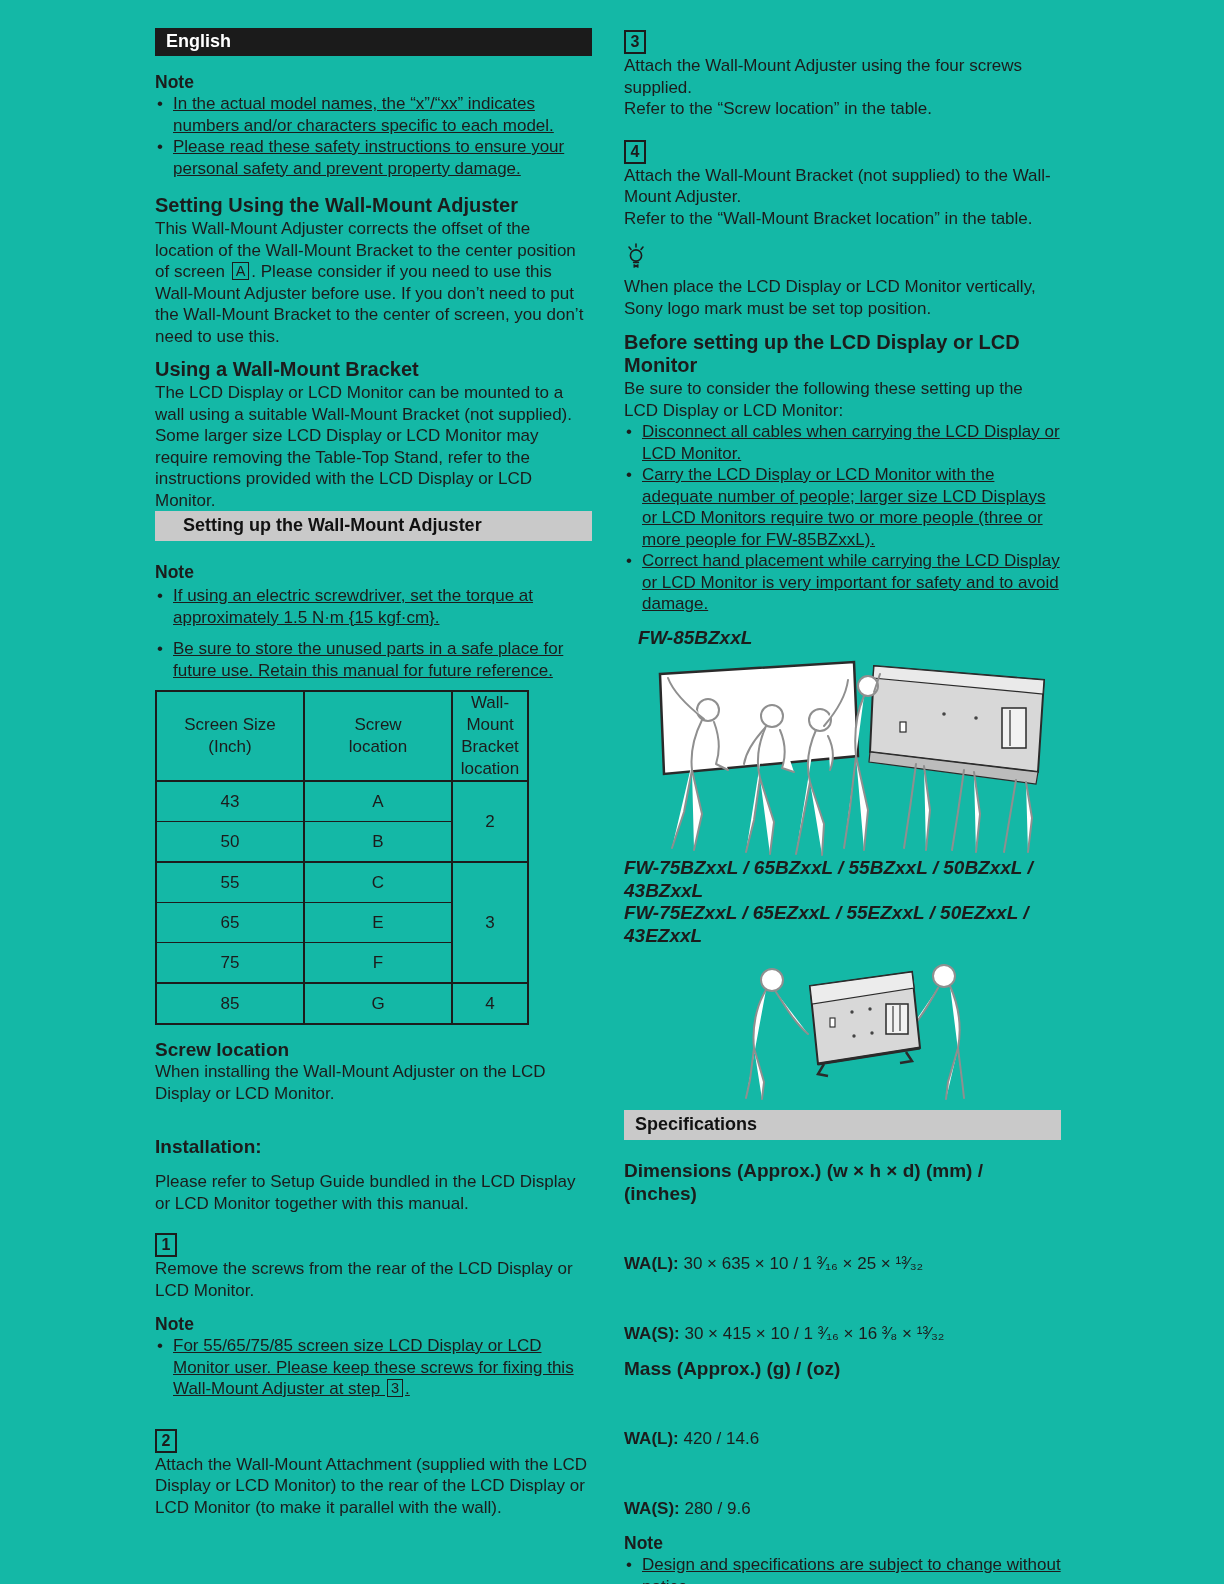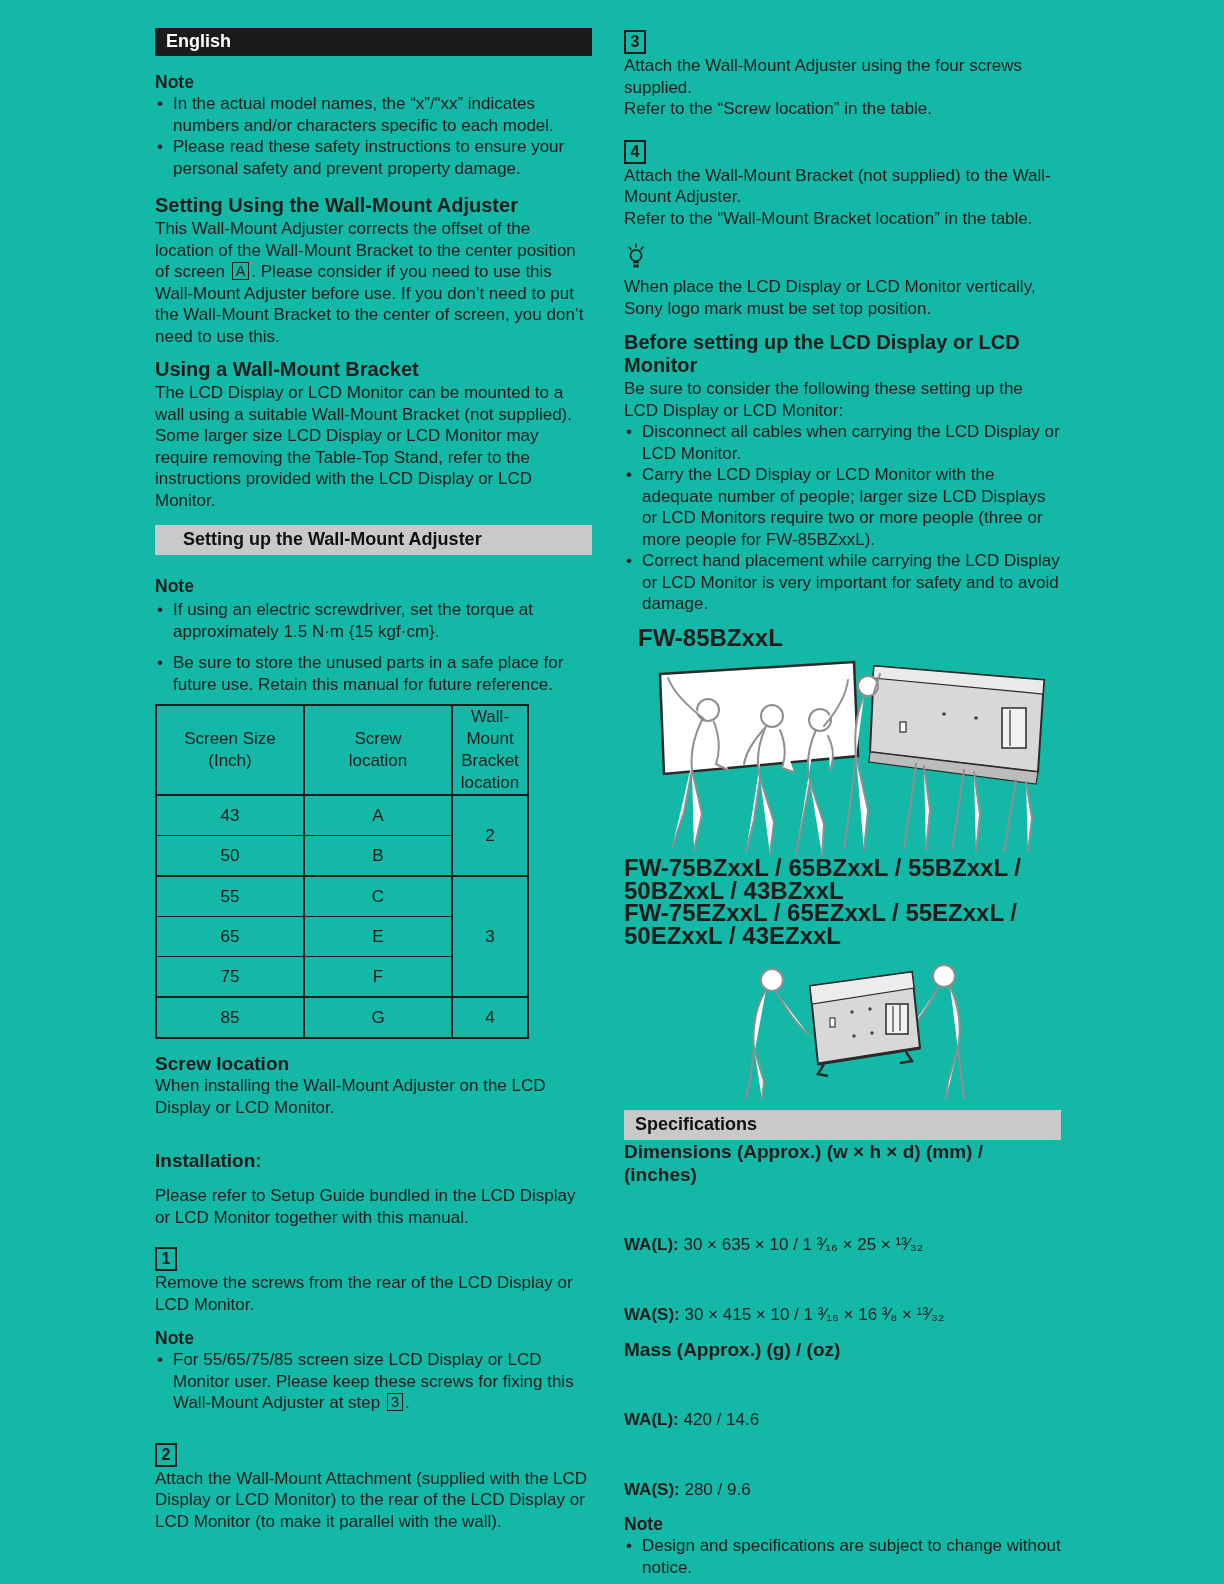--- a/index.html
+++ b/index.html
@@ -28,21 +28,21 @@
   }
   .body-text{font-size:17px;line-height:21.5px;margin:0;}
   h2.sec{font-size:20px;line-height:23px;font-weight:bold;margin:12px 0 1px 0;}
   h3.sub{font-size:19px;line-height:22px;font-weight:bold;margin:0;}
   h4.note-h{font-size:17.5px;line-height:21px;font-weight:bold;margin:0;}
 
   ul.blist{list-style:none;margin:0;padding:0;}
   ul.blist li{
     position:relative;
     padding-left:18px;
-    font-size:17px;line-height:21.5px;
+    font-size:17px;line-height:21.5px;text-decoration:underline;
   }
   ul.blist li::before{
     content:"•";
     position:absolute;left:2px;top:0;
     font-size:17px;
   }
   ul.blist.spaced li + li{margin-top:10px;}
 
   .inline-box{
     display:inline-block;
@@ -75,21 +75,21 @@
     line-height:22px;
     padding:0;
   }
   table.loc{border:2.5px solid #1c1c1c;}
   table.loc th{height:86px;border-bottom-width:2.5px;}
   table.loc td{height:39px;}
   table.loc tr.gstart td{border-top-width:2.5px;}
 
   .spec-label{font-weight:bold;}
   .spec-line{font-size:17px;line-height:23px;margin-top:47px;}
-  .models{font-size:24px;line-height:22.5px;font-weight:bold;margin:0;}
+  .models{font-size:19px;line-height:22.5px;font-weight:bold;margin:0;font-style:italic;}
   .fig{display:block;}
 </style>
 </head>
 <body>
 
 <div class="page">
 
   <div class="col col-left">
 
     <div class="lang-banner">
@@ -101,21 +101,21 @@
       <li>In the actual model names, the “x”/“xx” indicates numbers and/or characters specific to each model.</li>
       <li>Please read these safety instructions to ensure your personal safety and prevent property damage.</li>
     </ul>
 
     <h2 class="sec" style="margin-top:15px;">Setting Using the Wall-Mount Adjuster</h2>
     <p class="body-text"><span>This Wall-Mount Adjuster corrects the offset of the location of the Wall-Mount Bracket to the center position of screen </span><span class="inline-box">A</span><span>. Please consider if you need to use this Wall-Mount Adjuster before use. If you don’t need to put the Wall-Mount Bracket to the center of screen, you don’t need to use this.</span></p>
 
     <h2 class="sec" style="margin-top:11px;">Using a Wall-Mount Bracket</h2>
     <p class="body-text">The LCD Display or LCD Monitor can be mounted to a wall using a suitable Wall-Mount Bracket (not supplied). Some larger size LCD Display or LCD Monitor may require removing the Table-Top Stand, refer to the instructions provided with the LCD Display or LCD Monitor.</p>
 
-    <div class="gray-banner" style="margin-top:14px;padding-left:28px;">Setting up the Wall-Mount Adjuster</div>
+    <div class="gray-banner" style="padding-left:28px;">Setting up the Wall-Mount Adjuster</div>
 
     <h4 class="note-h" style="margin-top:21px;">Note</h4>
     <ul class="blist spaced" style="margin-top:2px;">
       <li>If using an electric screwdriver, set the torque at approximately 1.5 N·m {15 kgf·cm}.</li>
       <li>Be sure to store the unused parts in a safe place for future use. Retain this manual for future reference.</li>
     </ul>
 
     <table class="loc">
       <thead>
         <tr>
@@ -276,21 +276,21 @@
       <circle cx="246" cy="57" r="1.7" fill="#444"></circle>
       <circle cx="230" cy="84" r="1.7" fill="#444"></circle>
       <circle cx="248" cy="81" r="1.7" fill="#444"></circle>
       <rect x="206" y="66" width="5" height="9" fill="#ffffff" stroke="#2a2a2a" stroke-width="1.1"></rect>
       <path d="M194 112 L296 96" stroke="#2a2a2a" stroke-width="3" fill="none"></path>
       <path d="M200 112 l-6 10 l10 2 M282 100 l6 9 l-12 2" stroke="#2a2a2a" stroke-width="2.5" fill="none"></path>
     </svg>
 
     <div class="gray-banner" style="margin-top:8px;">Specifications</div>
 
-    <h3 class="sub" style="line-height:23px;">Dimensions (Approx.) (w × h × d) (mm) / (inches)</h3>
+    <h3 class="sub" style="margin-top:19px;line-height:23px;">Dimensions (Approx.) (w × h × d) (mm) / (inches)</h3>
     <div class="spec-line"><span class="spec-label">WA(L):</span><span> 30 × 635 × 10 / 1 ³⁄₁₆ × 25 × ¹³⁄₃₂</span></div>
     <div class="spec-line"><span class="spec-label">WA(S):</span><span> 30 × 415 × 10 / 1 ³⁄₁₆ × 16 ³⁄₈ × ¹³⁄₃₂</span></div>
 
     <h3 class="sub" style="margin-top:13px;">Mass (Approx.) (g) / (oz)</h3>
     <div class="spec-line"><span class="spec-label">WA(L):</span><span> 420 / 14.6</span></div>
     <div class="spec-line"><span class="spec-label">WA(S):</span><span> 280 / 9.6</span></div>
 
     <h4 class="note-h" style="margin-top:13px;">Note</h4>
     <ul class="blist">
       <li>Design and specifications are subject to change without notice.</li>

